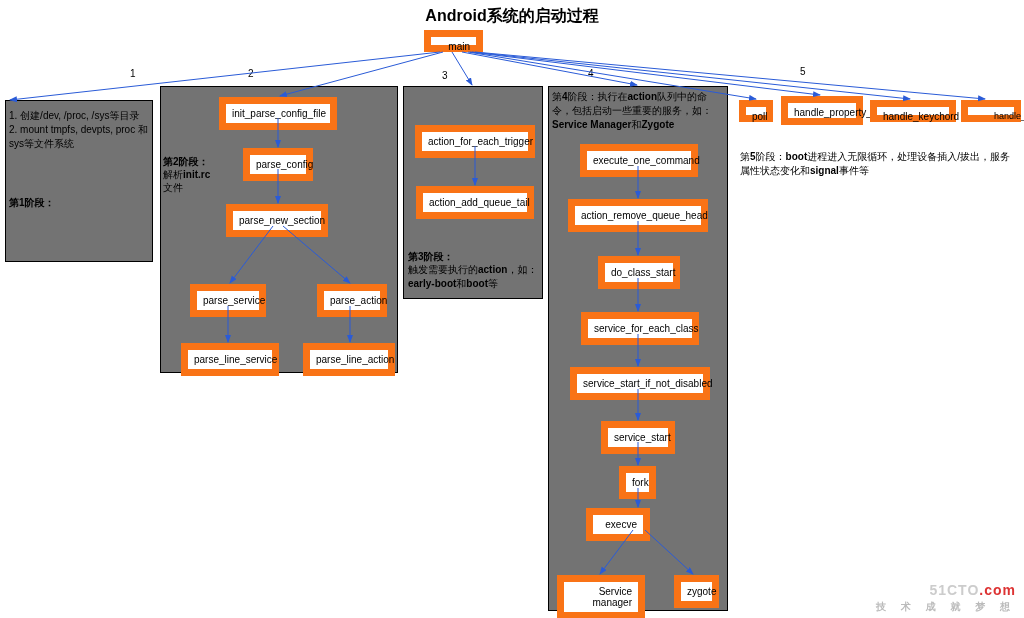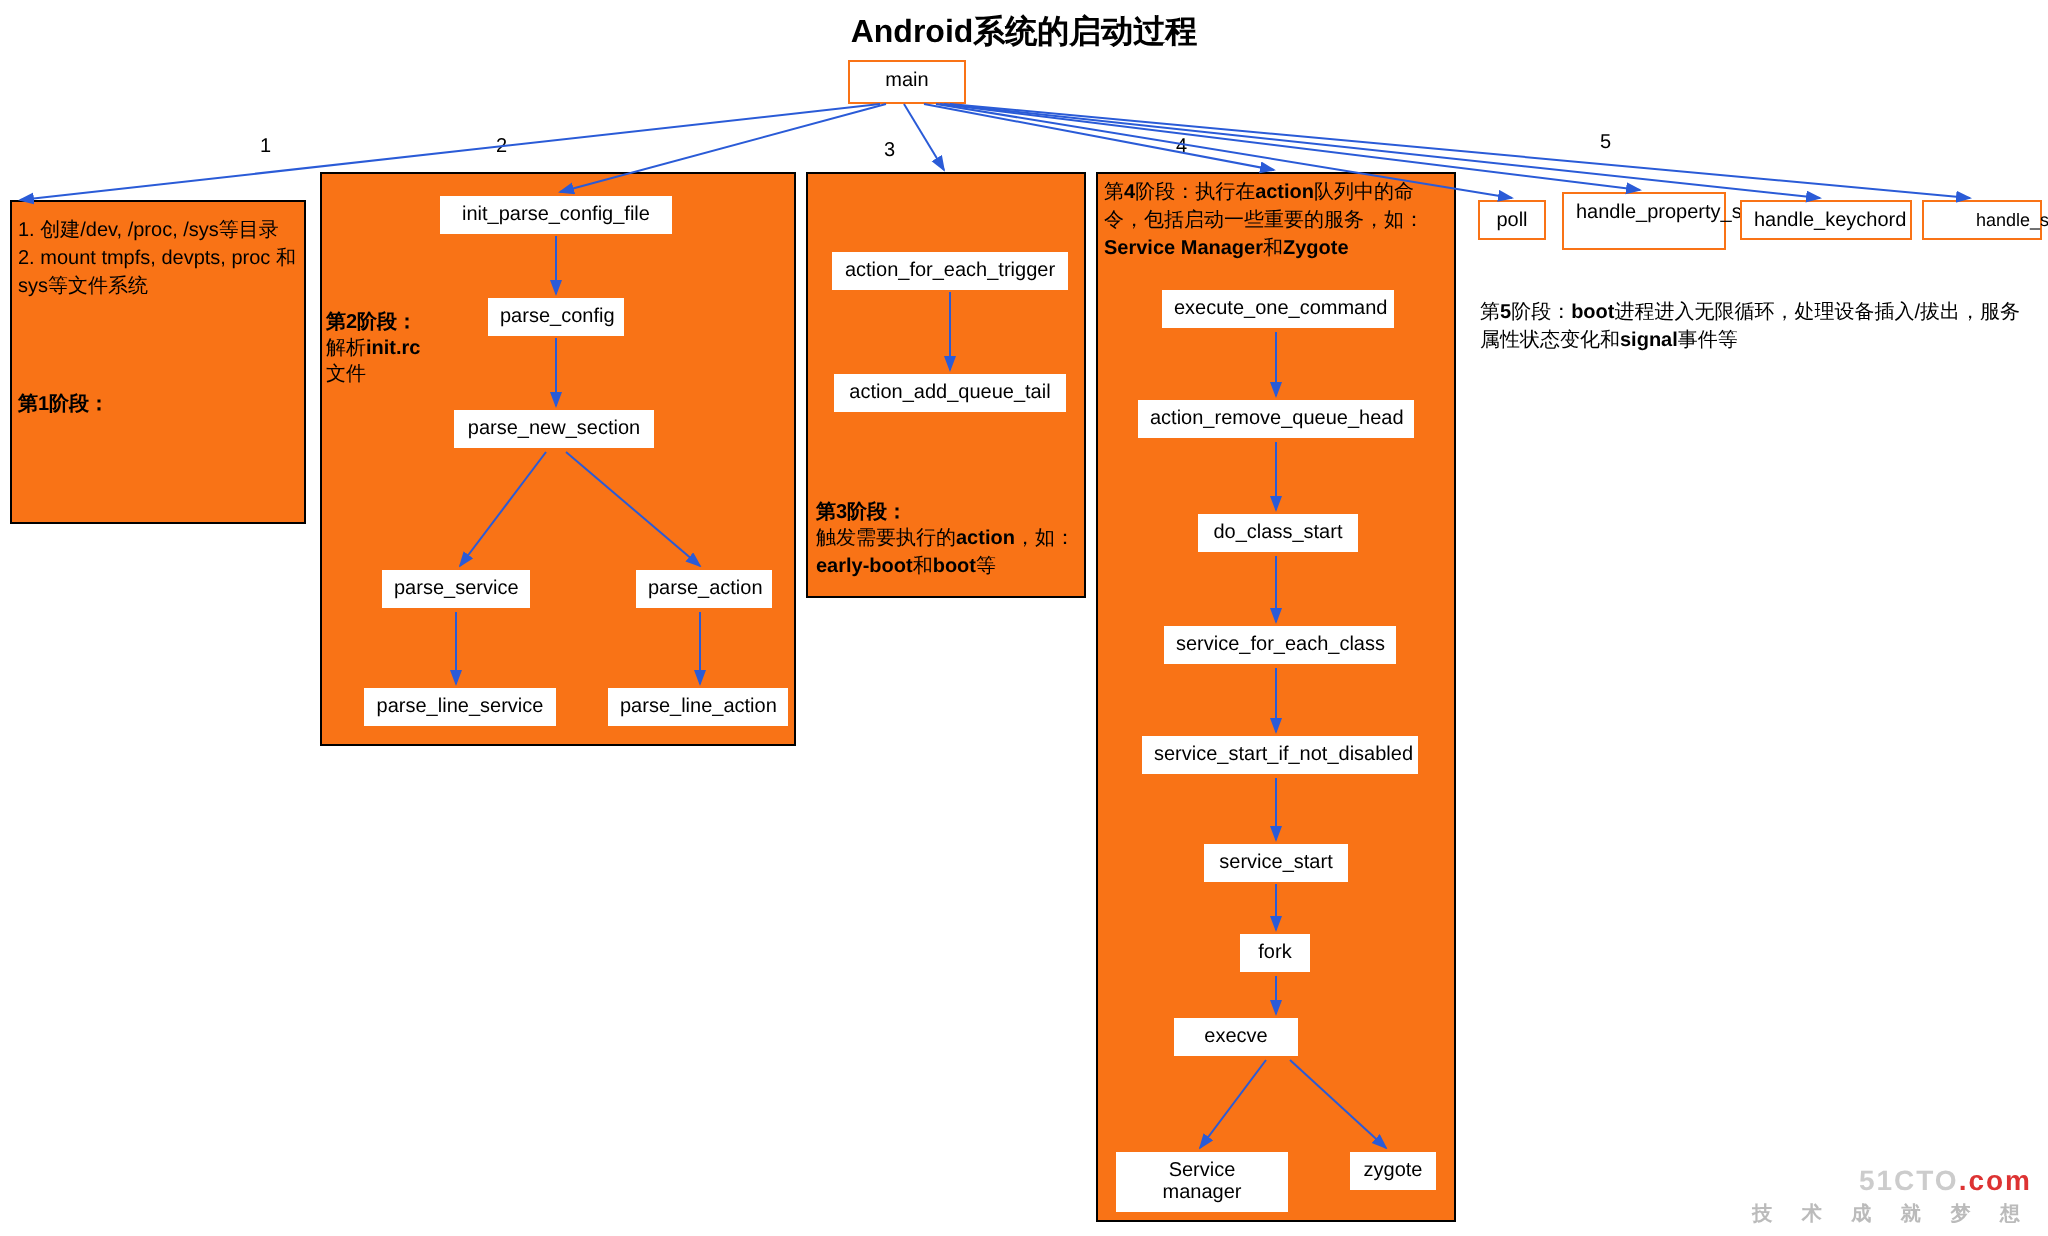--- a/index.html
+++ b/index.html
@@ -1,19 +1,19 @@
 <!DOCTYPE html>
 <html><head>
   <meta charset="utf-8">
   <style>
     * { margin: 0; padding: 0; box-sizing: border-box; }
     body { font-family: "SimSun", Arial, sans-serif; background: #fff; width: 1024px; height: 618px; position: relative; }
     .title { position: absolute; top: 6px; left: 50%; transform: translateX(-50%); font-weight: bold; font-size: 16px; }
-    .box { position: absolute; border: 1px solid #f97316; padding: 4px 6px; font-size: 10px; text-align: center; background: #fff; }
-    .panel { position: absolute; border: 1px solid #000; padding: 16px; font-size: 10px; background: #f97316; }
+    .box { position: absolute; border: 7px solid #f97316; padding: 4px 6px; font-size: 10px; text-align: right; background: #fff; }
+    .panel { position: absolute; border: 1px solid #000; padding: 16px; font-size: 10px; background: #737373; }
     .note { position: absolute; font-size: 10px; line-height: 1.4; }
     .notebold { font-weight: bold; }
     svg { position: absolute; top: 0; left: 0; pointer-events: none; }
     .edge-num { position: absolute; font-size: 10px; }
     .watermark { position: absolute; right: 8px; bottom: 4px; text-align: right; font-size: 14px; font-weight: bold; color: #ccc; letter-spacing: 1px; }
     .watermark .red { color: #d33; }
     .watermark .sub { display: block; font-size: 10px; color: #bbb; letter-spacing: 6px; margin-top: 2px; }
   </style>
 </head>
 <body>

